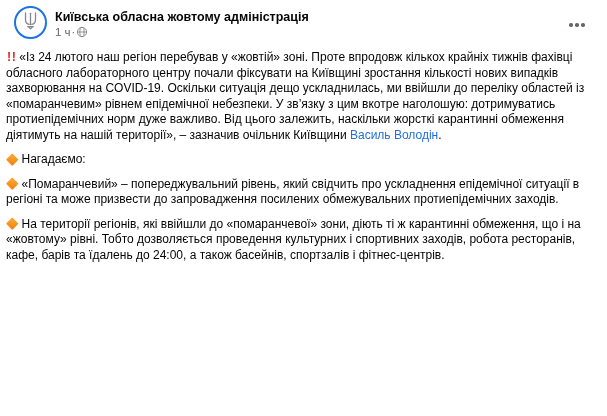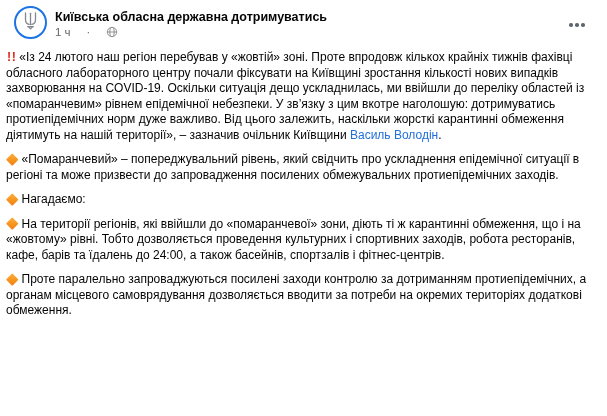--- a/index.html
+++ b/index.html
@@ -15,21 +15,21 @@
     border-radius:50%;background:#fff;border:2px solid var(--accent,#1b74e4);
     display:flex;align-items:center;justify-content:center;cursor:pointer;
   }
   .page-name{
     position:absolute;left:55px;top:10px;
     font-size:12.5px;font-weight:700;color:#050505;line-height:15px;
     text-decoration:none;cursor:pointer;
   }
   .meta{
     position:absolute;left:55px;top:26px;display:flex;align-items:center;
-    font-size:11.5px;color:#65676b;gap:16px;cursor:pointer;
+    font-size:11.5px;color:#65676b;gap:1px;cursor:pointer;
   }
   .meta .dot-sep{font-size:11px;line-height:10px;}
   .more-btn{
     position:absolute;right:16px;top:14px;width:28px;height:22px;
     display:flex;align-items:center;justify-content:center;gap:2.5px;
     border-radius:4px;cursor:pointer;
   }
   .more-btn i{width:3.5px;height:3.5px;border-radius:50%;background:#606770;display:block;}
   
   .post-text{padding:4px 18px 0 6px;font-size:12px;line-height:15.5px;}
@@ -56,21 +56,21 @@
         <g fill="none" stroke="#83878e" stroke-width="1.5" stroke-linecap="round" stroke-linejoin="round">
           <path d="M6.3 3.4 V11 c0 3.1 2.2 5 4.2 5.5"></path>
           <path d="M17.7 3.4 V11 c0 3.1 -2.2 5 -4.2 5.5"></path>
           <path d="M12 3.8 V16.6"></path>
           <path d="M8.8 19 h6.4"></path>
           <path d="M9.8 19.2 L12 21.6 L14.2 19.2"></path>
         </g>
       </svg>
     </span>
   </div>
-  <a class="page-name">Київська обласна державна дотримуватись</a>
+  <a class="page-name">Київська обласна жовтому адміністрація</a>
   <div class="meta">
     <span>1 ч</span>
     <span class="dot-sep">·</span>
     <span style="display:flex;">
       <svg viewBox="0 0 16 16" width="12" height="12">
         <g fill="none" stroke="#8a8d91" stroke-width="1.3">
           <circle cx="8" cy="8" r="6.2"></circle>
           <path d="M1.8 8 h12.4"></path>
           <ellipse cx="8" cy="8" rx="2.9" ry="6.2"></ellipse>
         </g>
@@ -79,17 +79,16 @@
   </div>
   <div class="more-btn">
     <i></i>
       <i></i>
       <i></i>
   </div>
 </div>
 
 <div class="post-text">
     <p><span class="bangs">!!</span><span>«Із 24 лютого наш регіон перебував у «жовтій» зоні. Проте впродовж кількох крайніх тижнів фахівці обласного лабораторного центру почали фіксувати на Київщині зростання кількості нових випадків захворювання на COVID-19. Оскільки ситуація дещо ускладнилась, ми ввійшли до переліку областей із «помаранчевим» рівнем епідемічної небезпеки. У зв’язку з цим вкотре наголошую: дотримуватись протиепідемічних норм дуже важливо. Від цього залежить, наскільки жорсткі карантинні обмеження діятимуть на нашій території», – зазначив очільник Київщини </span><a class="profile-link">Василь Володін</a><span>.</span></p>
+    <p><span class="diamond"></span><span>Нагадаємо:</span></p>
     <p><span class="diamond"></span><span>«Помаранчевий» – попереджувальний рівень, який свідчить про ускладнення епідемічної ситуації в регіоні та може призвести до запровадження посилених обмежувальних протиепідемічних заходів.</span></p>
-    <p><span class="diamond"></span><span>Нагадаємо:</span></p>
     <p><span class="diamond"></span><span>На території регіонів, які ввійшли до «помаранчевої» зони, діють ті ж карантинні обмеження, що і на «жовтому» рівні. Тобто дозволяється проведення культурних і спортивних заходів, робота ресторанів, кафе, барів та їдалень до 24:00, а також басейнів, спортзалів і фітнес-центрів.</span></p>
-    <p><span class="diamond"></span><span>Проте паралельно запроваджуються посилені заходи контролю за дотриманням протиепідемічних, а органам місцевого самоврядування дозволяється вводити за потреби на окремих територіях додаткові обмеження.</span></p>
   </div>
 
 </body></html>

